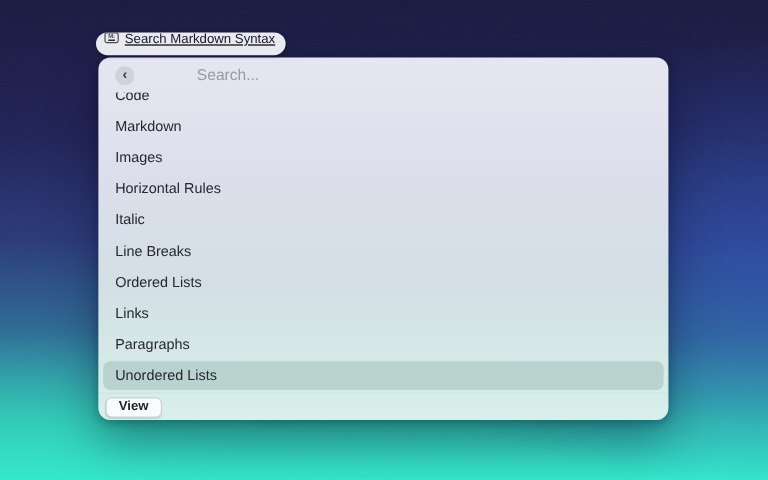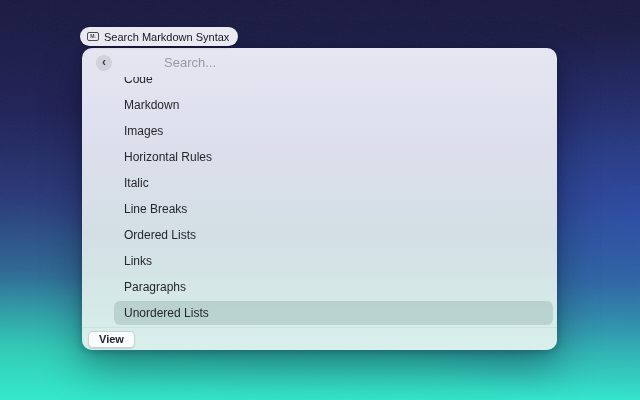--- a/index.html
+++ b/index.html
@@ -13,25 +13,26 @@
       linear-gradient(180deg, #18183f 0%, #1f2156 28%, #293979 50%, #2d6d96 70%, #2fc4b2 88%, #31e9cd 100%);
   }
   .noise {
     position: absolute; inset: 0; width: 100%; height: 100%;
     opacity: 0.06; pointer-events: none; z-index: 5;
   }
 
   
   .pill {
     position: absolute; left: 80px; top: 27px; height: 19px;
-    display: inline-flex; align-items: center; gap: 5px;
+    display: inline-flex; gap: 5px;
     padding: 0 9px 0 7px; border-radius: 10px;
     background: rgba(244, 244, 249, 0.95);
     box-shadow: 0 1px 3px rgba(0, 0, 20, 0.35);
     z-index: 10;
+    text-decoration: underline;
   }
   .md-icon {
     width: 12px; height: 9px; border: 1px solid #4a4a55; border-radius: 2px;
     display: flex; align-items: center; justify-content: center;
     font-size: 5px; line-height: 5px; color: #4a4a55; font-weight: bold;
     letter-spacing: -0.5px; flex: 0 0 auto;
   }
   .pill-label { font-size: 11px; color: #15152a; white-space: nowrap; }
 
   
@@ -57,21 +58,21 @@
   .search-input {
     flex: 1; border: none; outline: none; background: transparent;
     font-family: "Liberation Sans", sans-serif;
     font-size: 13px; color: #33333c; margin-left: 44px;
   }
   .search-input::placeholder { color: #989aa6; }
 
   .list-viewport {
     flex: 1; overflow: hidden; position: relative;
   }
-  .list-inner { margin-top: -11px; margin-left: 28px; }
+  .list-inner { margin-top: -11px; }
   .list-row {
     height: 26px; position: relative;
     display: flex; align-items: center;
     padding: 0 14px; cursor: default;
   }
   .list-row .row-label { font-size: 12px; color: #26262d; position: relative; z-index: 1; }
   .list-row.selected::before {
     content: ""; position: absolute; left: 4px; right: 4px; top: 1px; bottom: 1px;
     background: rgba(106, 142, 137, 0.26); border-radius: 6px;
   }

